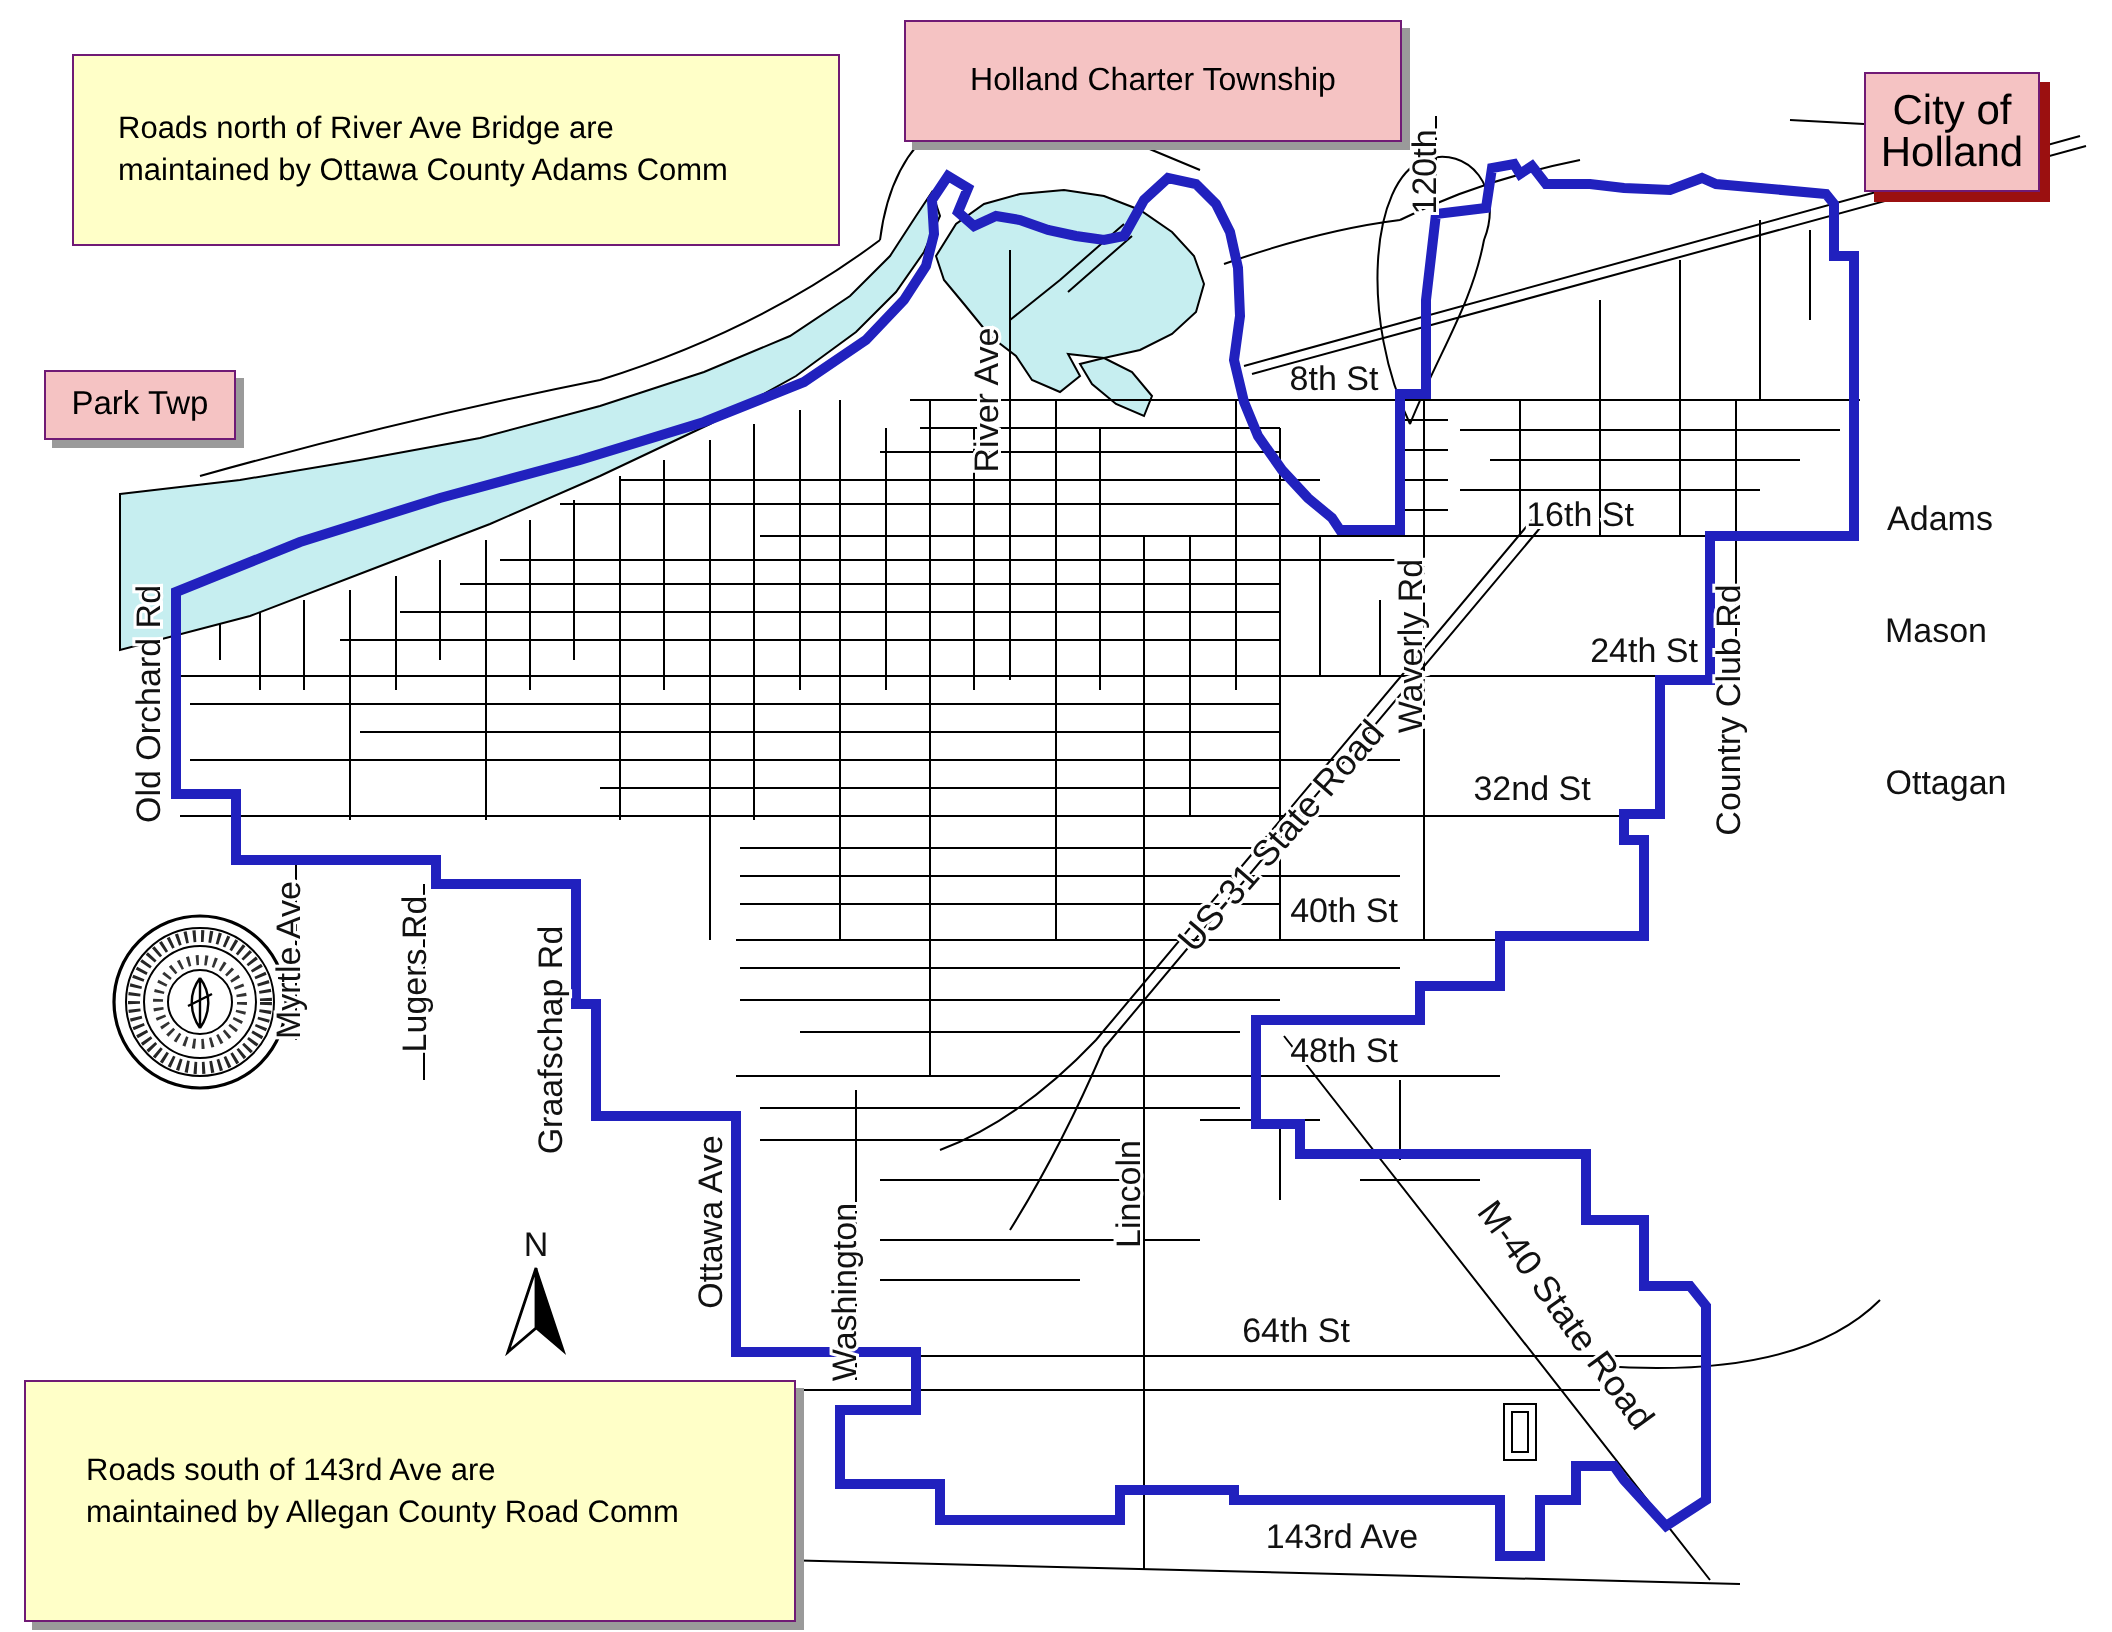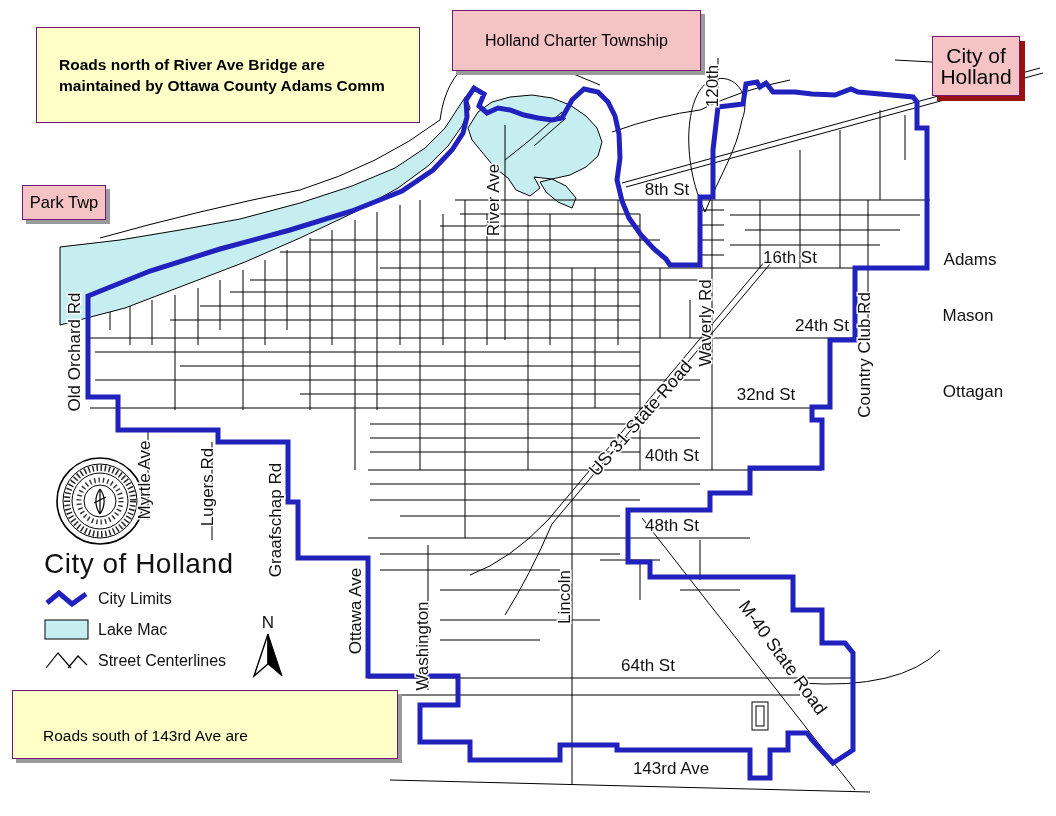--- a/index.html
+++ b/index.html
@@ -95,63 +95,43 @@
       <text class="maplabel" transform="translate(499 200) rotate(-90)" text-anchor="middle">River Ave</text>
       <text class="maplabel" transform="translate(570 597) rotate(-90)" text-anchor="middle">Lincoln</text>
       <text class="maplabel" transform="translate(711 323) rotate(-90)" text-anchor="middle">Waverly Rd</text>
       <text class="maplabel" transform="translate(718 86) rotate(-90)" text-anchor="middle">120th</text>
       <text class="maplabel" transform="translate(870 355) rotate(-90)" text-anchor="middle">Country Club Rd</text>
       <text class="maplabel big" transform="translate(645 422) rotate(-49)" text-anchor="middle">US-31 State Road</text>
       <text class="maplabel big" transform="translate(778 661) rotate(54)" text-anchor="middle">M-40 State Road</text>
     </g>
   </svg>
 
-  <div class="box note" style="left:36px;top:27px;width:384px;height:96px;font-weight:bold;">
+  <div class="box note" style="left:36px;top:27px;width:384px;height:96px;">
     <div class="txt" style="left:22px;top:26px;">
       <div>Roads north of River Ave Bridge are</div>
       <div>maintained by Ottawa County Adams Comm</div>
     </div>
   </div>
 
   <div class="box pink shadow-gray" style="left:452px;top:10px;width:249px;height:61px;font-size:16px;">
     <span>Holland Charter Township</span>
   </div>
 
   <div class="box pink shadow-red" style="left:932px;top:36px;width:88px;height:60px;font-size:21px;line-height:21px;">
     <span>
       <span>City of</span><br>
       <span>Holland</span>
     </span>
   </div>
 
-  <div class="box pink shadow-gray" style="left:22px;top:185px;width:84px;height:35px;font-size:16.5px;">
+  <div class="box pink shadow-gray" style="left:22px;top:185px;width:96px;height:35px;font-size:16.5px;">
     <span>Park Twp</span>
   </div>
 
-  <div id="legend">
-    <div class="title">City of Holland</div>
-    <div class="row">
-      <svg class="sw" width="46" height="24">
-        <path d="M3,16 L15,6 L28,17 L42,7" fill="none" stroke="#2121BE" stroke-width="5"></path>
-      </svg>
-      <span class="lab">City Limits</span>
-    </div>
-    <div class="row">
-      <svg class="sw" width="46" height="24">
-        <rect x="1" y="2" width="43" height="19" fill="#C6EEF0" stroke="#000"></rect>
-      </svg>
-      <span class="lab">Lake Mac</span>
-    </div>
-    <div class="row">
-      <svg class="sw" width="46" height="24">
-        <path d="M2,19 L14,4 L27,19 M24,19 L34,7 L43,16" fill="none" stroke="#000" stroke-width="1.2"></path>
-      </svg>
-      <span class="lab">Street Centerlines</span>
-    </div>
-  </div>
 
-  <div class="box note shadow-gray" style="left:12px;top:690px;width:386px;height:69px;">
+  <div class="box note shadow-gray" style="left:12px;top:690px;width:386px;height:121px;">
     <div class="txt" style="left:30px;top:34px;">
       <div>Roads south of 143rd Ave are</div>
+      <div>maintained by Allegan County Road Comm</div>
     </div>
   </div>
 
 </div>
 
 </body></html>

